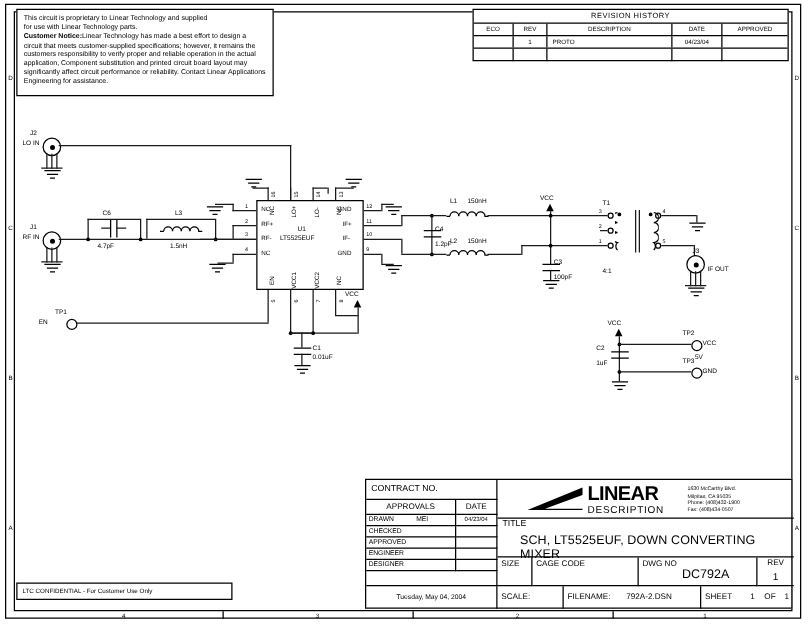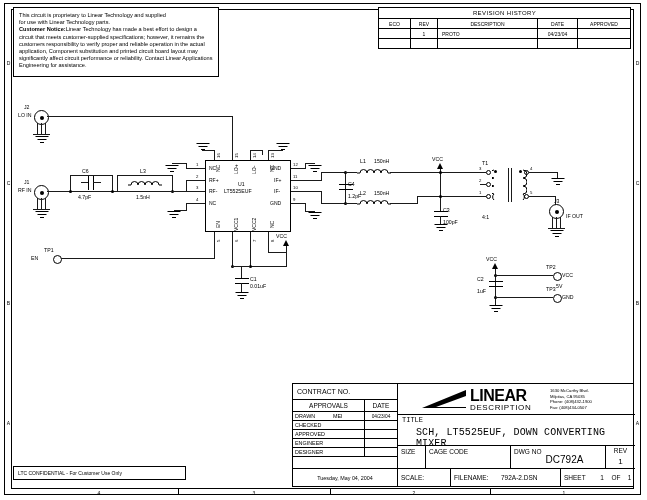--- a/index.html
+++ b/index.html
@@ -489,21 +489,21 @@
       <div style="position:absolute;left:72px;top:3px;font-size:16px;font-weight:bold;letter-spacing:-0.5px;">LINEAR</div>
       <div style="position:absolute;left:72px;top:19px;font-size:8px;letter-spacing:0.6px;">DESCRIPTION</div>
       <div style="position:absolute;left:152px;top:4px;font-size:4.2px;line-height:5.5px;">
         <div>1630 McCarthy Blvd.</div>
         <div>Milpitas, CA 95035</div>
         <div>Phone: (408)432-1900</div>
         <div>Fax: (408)434-0507</div>
       </div>
     </div>
 
-    <div class="cell bb" style="left:105px;top:31px;width:237px;height:31px;font-family:Liberation Mono, monospace;">
+    <div class="cell bb" style="left:105px;top:31px;width:237px;height:31px;">
       <div style="position:absolute;left:4px;top:1px;font-size:7px;">TITLE</div>
       <div style="position:absolute;left:18px;top:12px;font-size:10px;letter-spacing:0.1px;">SCH, LT5525EUF, DOWN CONVERTING MIXER</div>
     </div>
 
     <div class="cell bb br" style="left:105px;top:62px;width:28px;height:23px;padding-left:3px;padding-top:2px;font-size:6.5px;">SIZE</div>
     <div class="cell bb br" style="left:133px;top:62px;width:85px;height:23px;padding-left:3px;padding-top:2px;font-size:6.5px;">CAGE CODE</div>
     <div class="cell bb br" style="left:218px;top:62px;width:95px;height:23px;padding-left:3px;padding-top:2px;font-size:6.5px;">DWG NO</div>
     <div class="cell" style="left:234px;top:70px;width:75px;height:14px;text-align:center;font-size:10px;">DC792A</div>
     <div class="cell bb" style="left:313px;top:62px;width:29px;height:23px;">
       <div style="position:absolute;left:0;top:1px;width:100%;text-align:center;font-size:6.5px;">REV</div>

